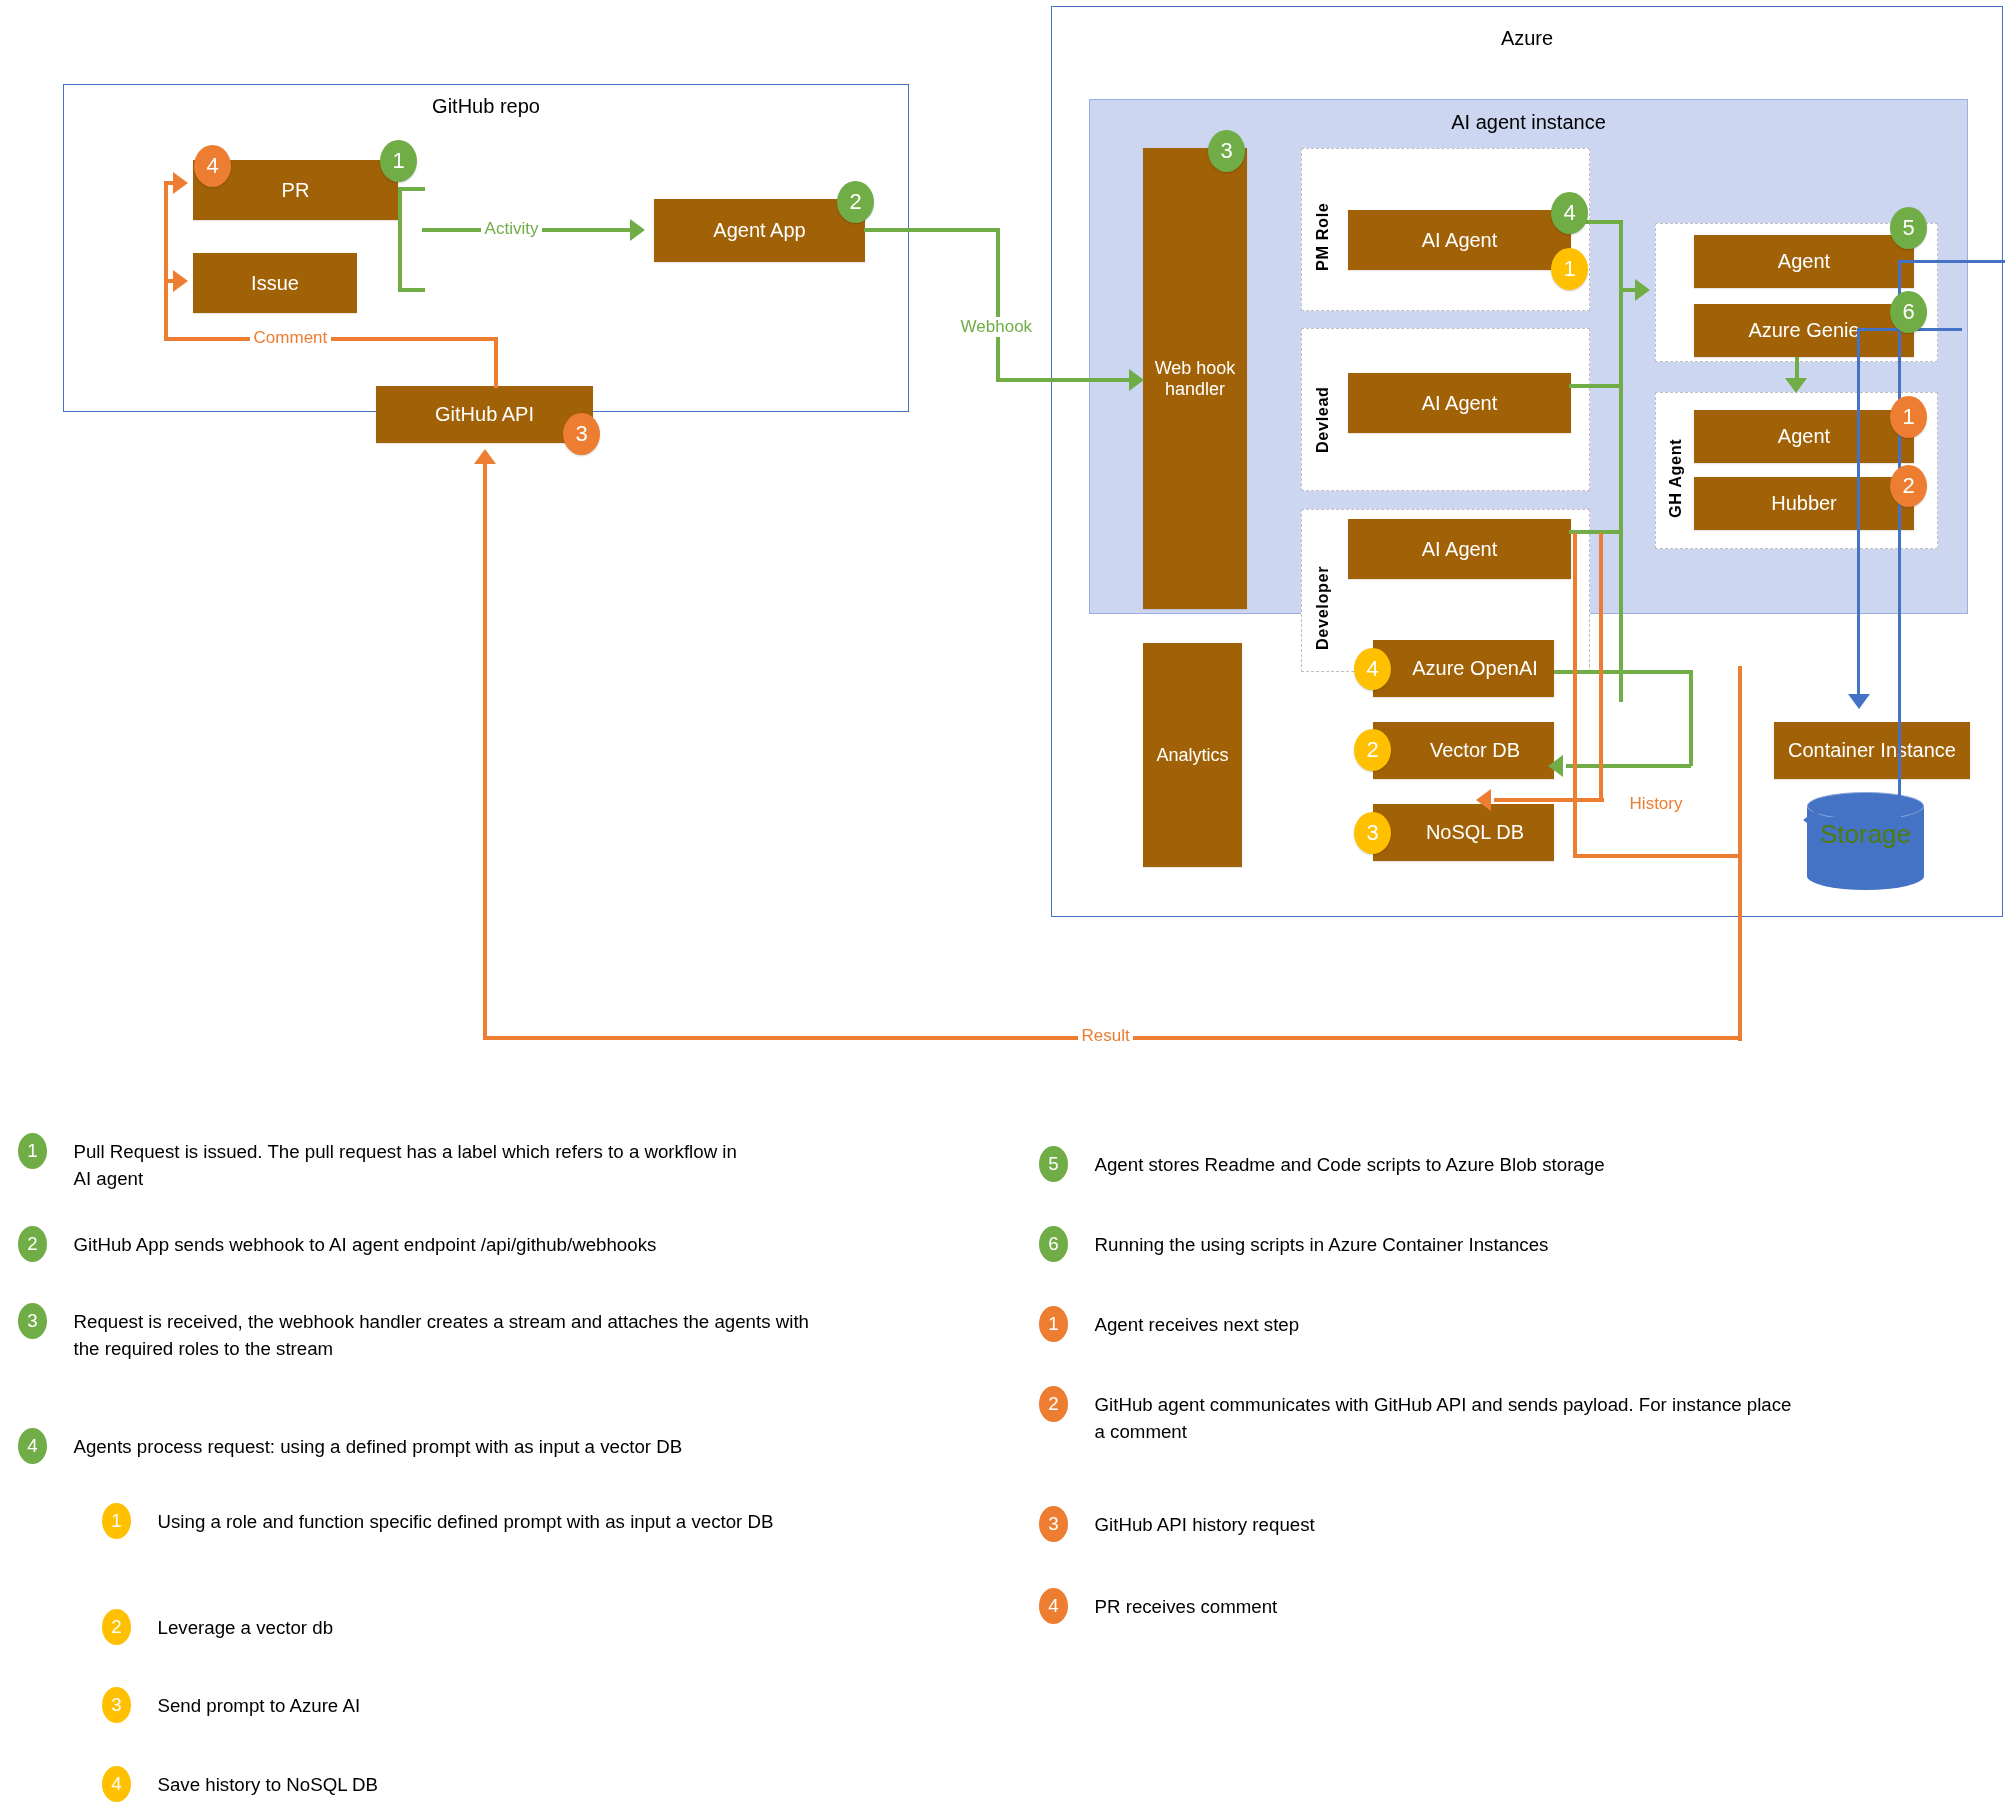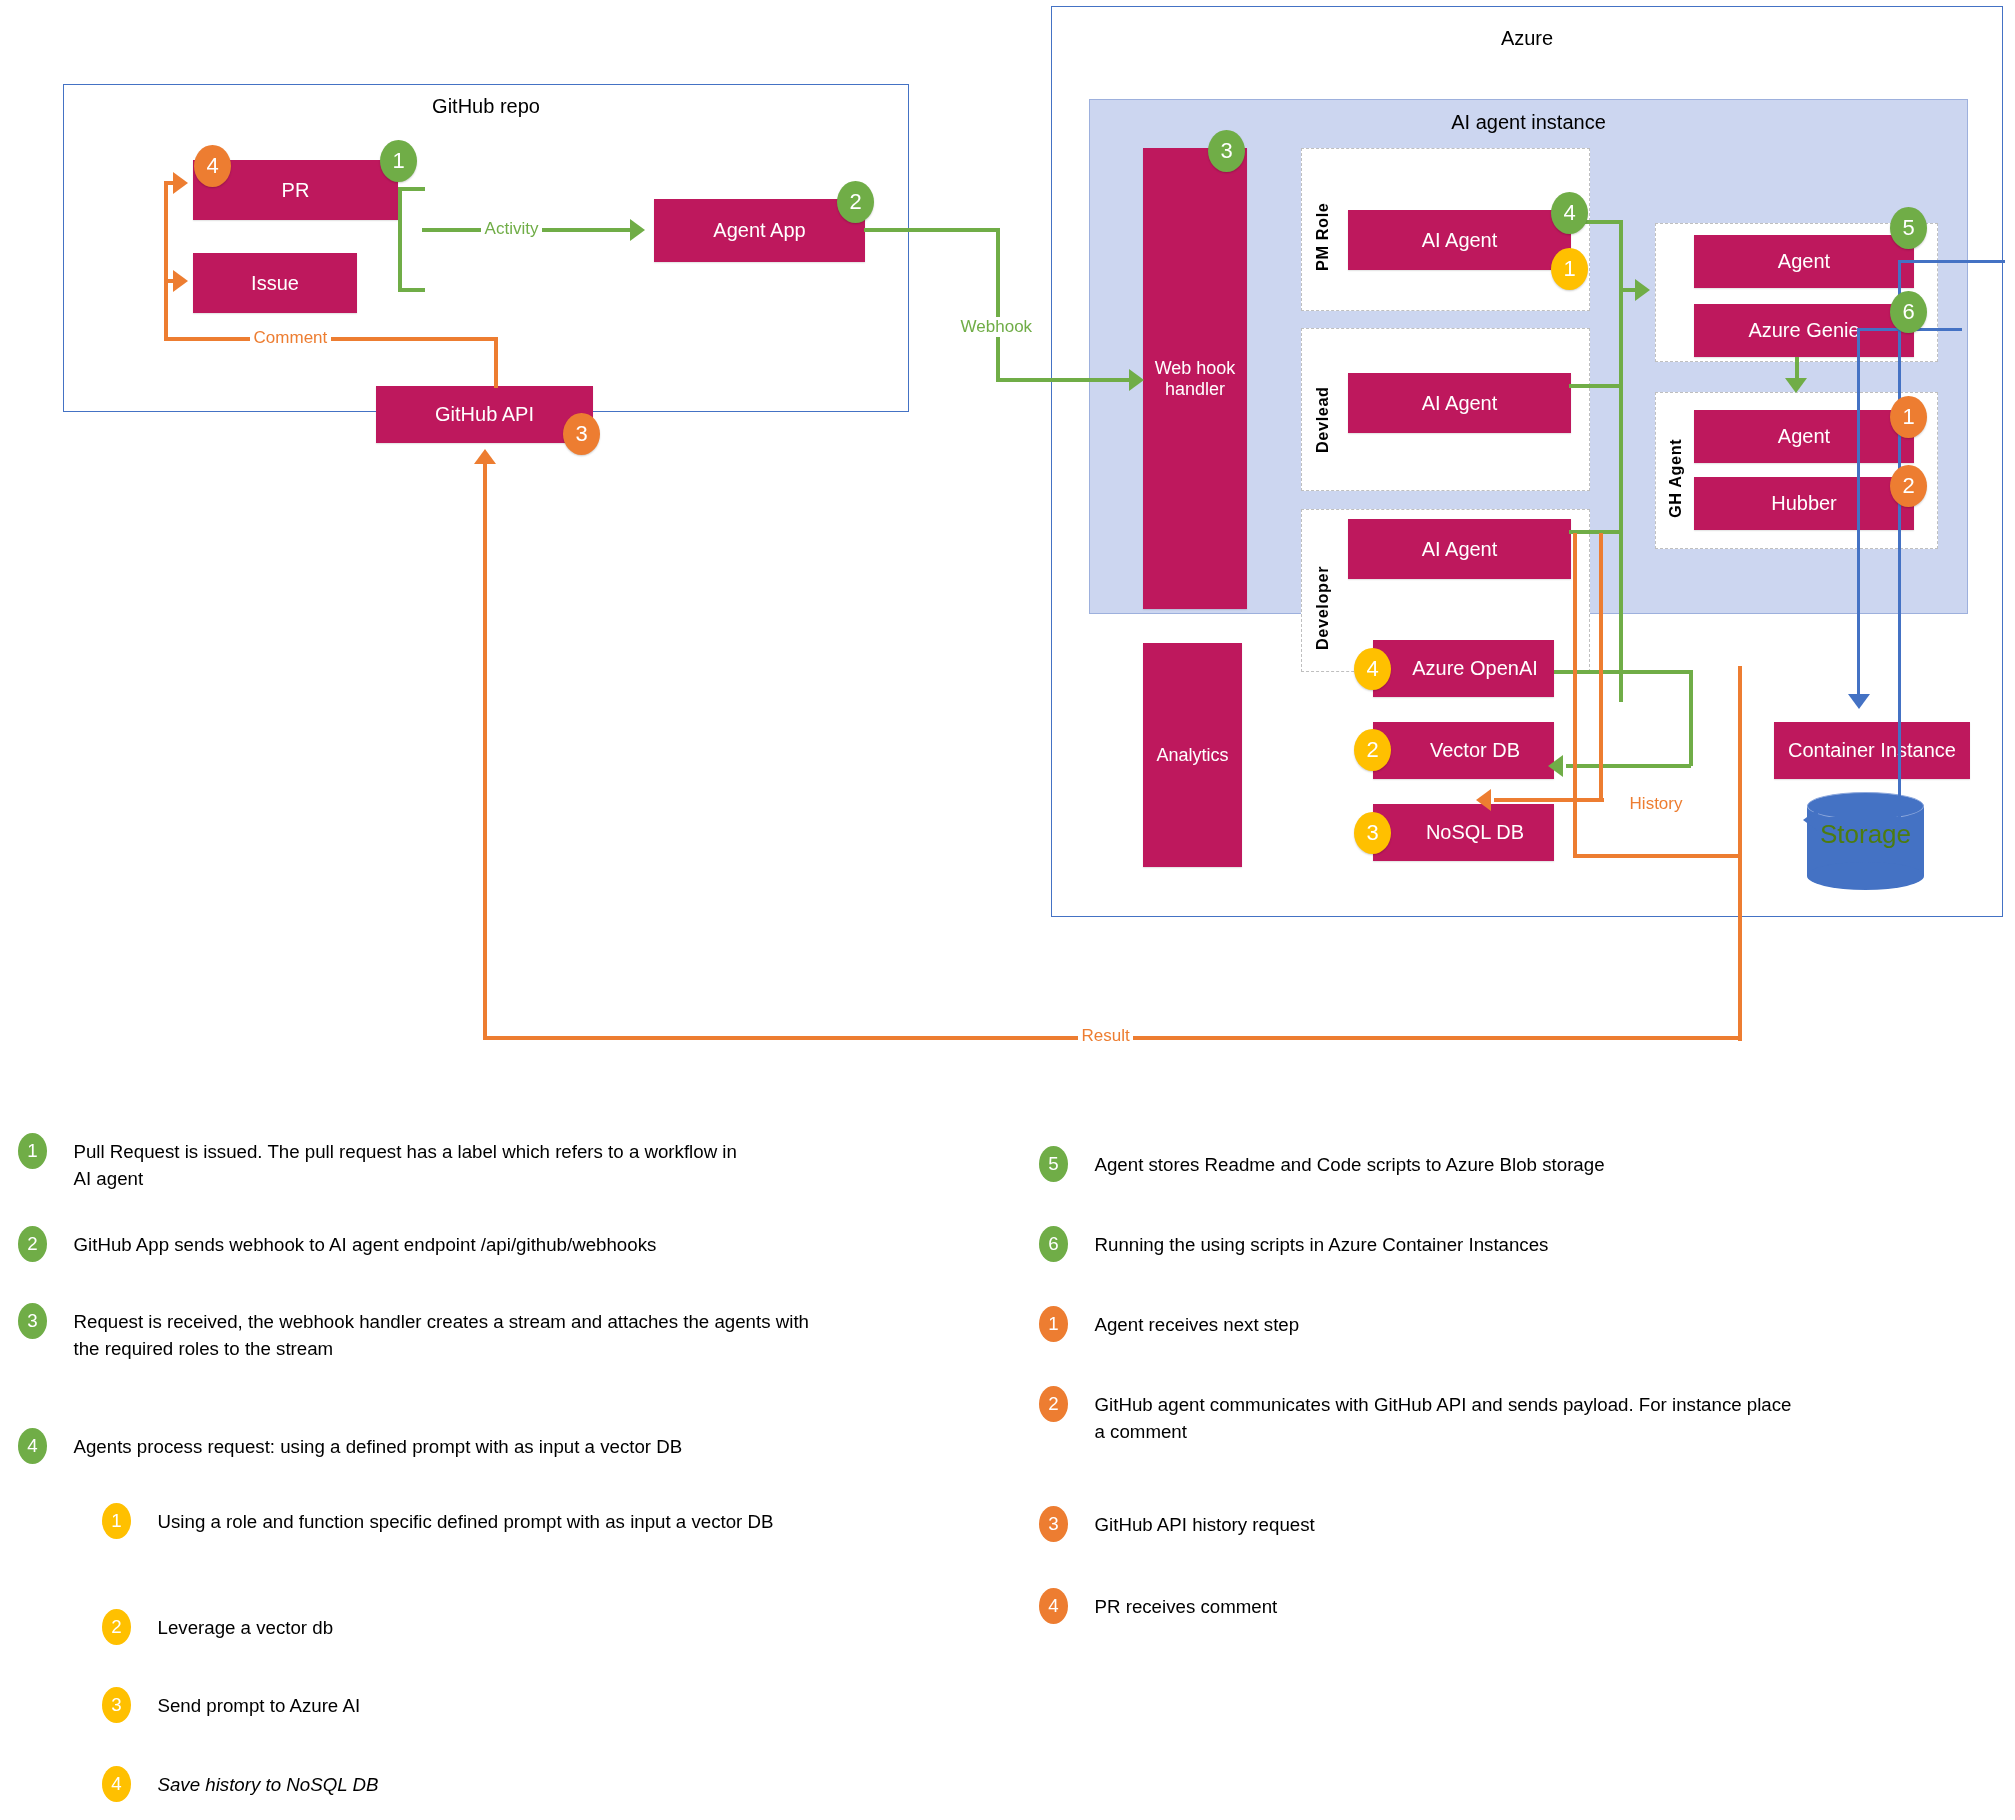--- a/index.html
+++ b/index.html
@@ -8,21 +8,21 @@
   #stage{position:relative;width:2015px;height:1820px;background:#fff;overflow:hidden;}
 
   
   .grp{position:absolute;border:1.2px solid #4472c4;background:transparent;box-sizing:border-box;}
   .grp-title{position:absolute;text-align:center;color:#000;font-size:20px;line-height:1.1;white-space:nowrap;}
   .subgrp{position:absolute;background:#ccd6f0;border:0.6px solid #9db0dd;box-sizing:border-box;}
   .dashbox{position:absolute;background:#ffffff;border:1.2px dashed #bfbfbf;box-sizing:border-box;}
   .vlabel{position:absolute;color:#000;font-size:16.3px;font-weight:bold;letter-spacing:0.6px;
           writing-mode:vertical-rl;transform:rotate(180deg);white-space:nowrap;}
 
-  .node{position:absolute;background:#be185d;color:#fff;display:flex;align-items:center;
+  .node{position:absolute;background:#a16207;color:#fff;display:flex;align-items:center;
         justify-content:center;text-align:center;font-size:20px;line-height:1.15;
         box-sizing:border-box;box-shadow:0 1.2px 1.2px rgba(0,0,0,.12);}
   .node.small{font-size:18px;}
 
   .cyl{position:absolute;}
   .cyl .body{position:absolute;left:0;right:0;top:13.3px;bottom:0;background:#4472c4;}
   .cyl .top{position:absolute;left:0;right:0;top:0;height:28px;background:#4472c4;
             border-radius:50%/50%;border:0.6px solid #8ea9dd;box-sizing:border-box;}
   .cyl .bot{position:absolute;left:0;right:0;bottom:-14px;height:28px;background:#4472c4;
             border-radius:50%/50%;}
@@ -240,21 +240,21 @@
     <div class="leg-item" style="left:84px;top:476px;width:843px;">
       <div class="leg-dot yellow">2</div>
       <div class="leg-txt" style="width:717px;"> Leverage a vector db</div>
     </div>
     <div class="leg-item" style="left:84px;top:554px;width:843px;">
       <div class="leg-dot yellow">3</div>
       <div class="leg-txt" style="width:717px;"> Send prompt to Azure AI</div>
     </div>
     <div class="leg-item" style="left:84px;top:633px;width:843px;">
       <div class="leg-dot yellow">4</div>
-      <div class="leg-txt" style="width:717px;font-style:italic;"> Save history to NoSQL DB</div>
+      <div class="leg-txt" style="width:717px;"> Save history to NoSQL DB</div>
     </div>
   </div>
 
   <div class="legend-col" style="left:1039px;top:1133px;width:958px;">
     <div class="leg-item" style="left:0;top:13.3px;width:940px;">
       <div class="leg-dot green">5</div>
       <div class="leg-txt" style="width:783px;">Agent stores Readme and Code scripts to Azure Blob storage</div>
     </div>
     <div class="leg-item" style="left:0;top:93px;width:940px;">
       <div class="leg-dot green">6</div>

